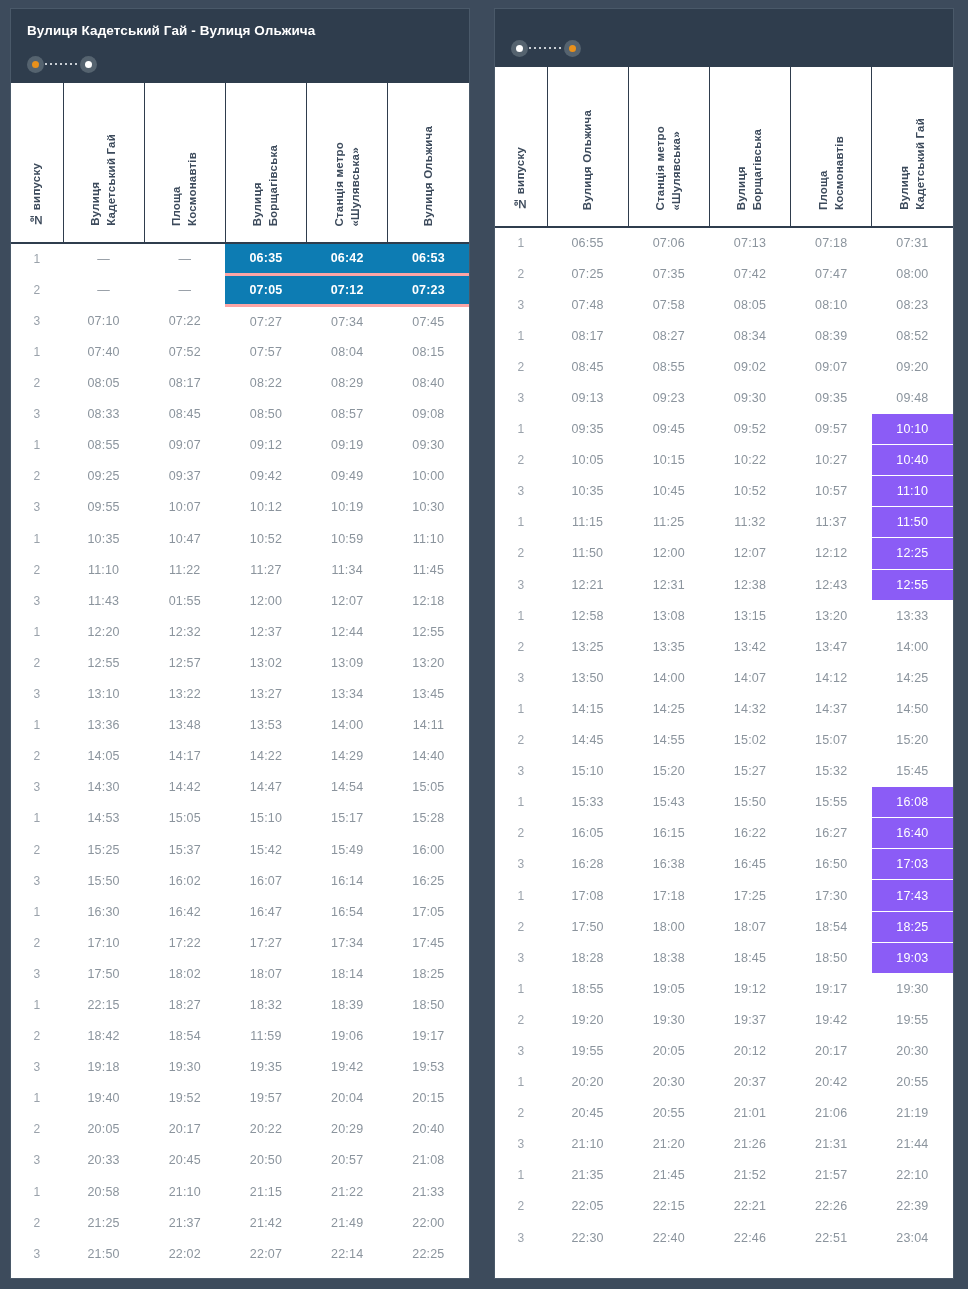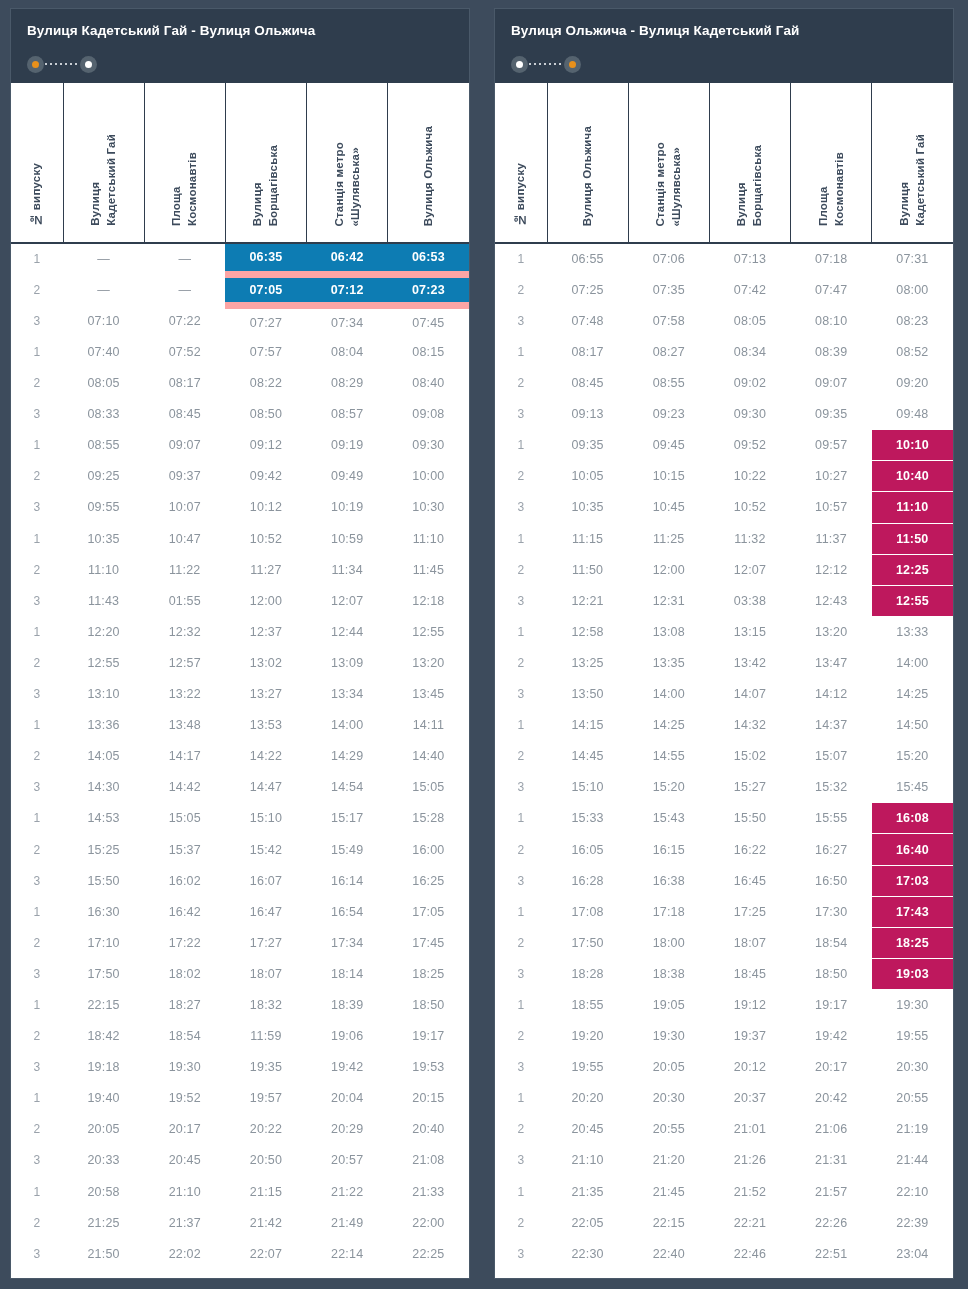--- a/index.html
+++ b/index.html
@@ -121,26 +121,26 @@
     border: none;
   }
   table.sched tbody td.num {
     color: #9aa2ab;
     font-size: 12px;
   }
   table.sched tbody td.hl-blue {
     background: #0d7cb3;
     color: #ffffff;
     font-weight: bold;
-    border-bottom: 7px solid #fca5a5;
+    border-bottom: 3px solid #fca5a5;
   }
   table.sched tbody td.hl-orange {
-    background: #be185d;
+    background: #8b5cf6;
     color: #ffffff;
-    font-weight: bold;
+    font-weight: normal;
     border-bottom: 1px solid #ffffff;
   }
   .table-wrap {
     background: #ffffff;
     flex: 1;
     overflow: hidden;
   }
 </style>
 </head>
 <body>
@@ -443,21 +443,20 @@
               </tr>
             </tbody>
         </table>
       </div>
     </div>
   </div>
 
   <div class="panel">
     <div class="panel-inner">
       <div class="panel-header">
-        <div class="panel-title">Вулиця Ольжича - Вулиця Кадетський Гай</div>
         <div class="route-indicator">
           <span class="route-dot white">
               <i></i>
             </span>
           <span class="route-line"></span>
           <span class="route-dot orange">
               <i></i>
             </span>
         </div>
       </div>
@@ -563,21 +562,21 @@
                 <td>11:50</td>
                 <td>12:00</td>
                 <td>12:07</td>
                 <td>12:12</td>
                 <td class="hl-orange">12:25</td>
               </tr>
               <tr>
                 <td class="num">3</td>
                 <td>12:21</td>
                 <td>12:31</td>
-                <td>03:38</td>
+                <td>12:38</td>
                 <td>12:43</td>
                 <td class="hl-orange">12:55</td>
               </tr>
               <tr>
                 <td class="num">1</td>
                 <td>12:58</td>
                 <td>13:08</td>
                 <td>13:15</td>
                 <td>13:20</td>
                 <td>13:33</td>

